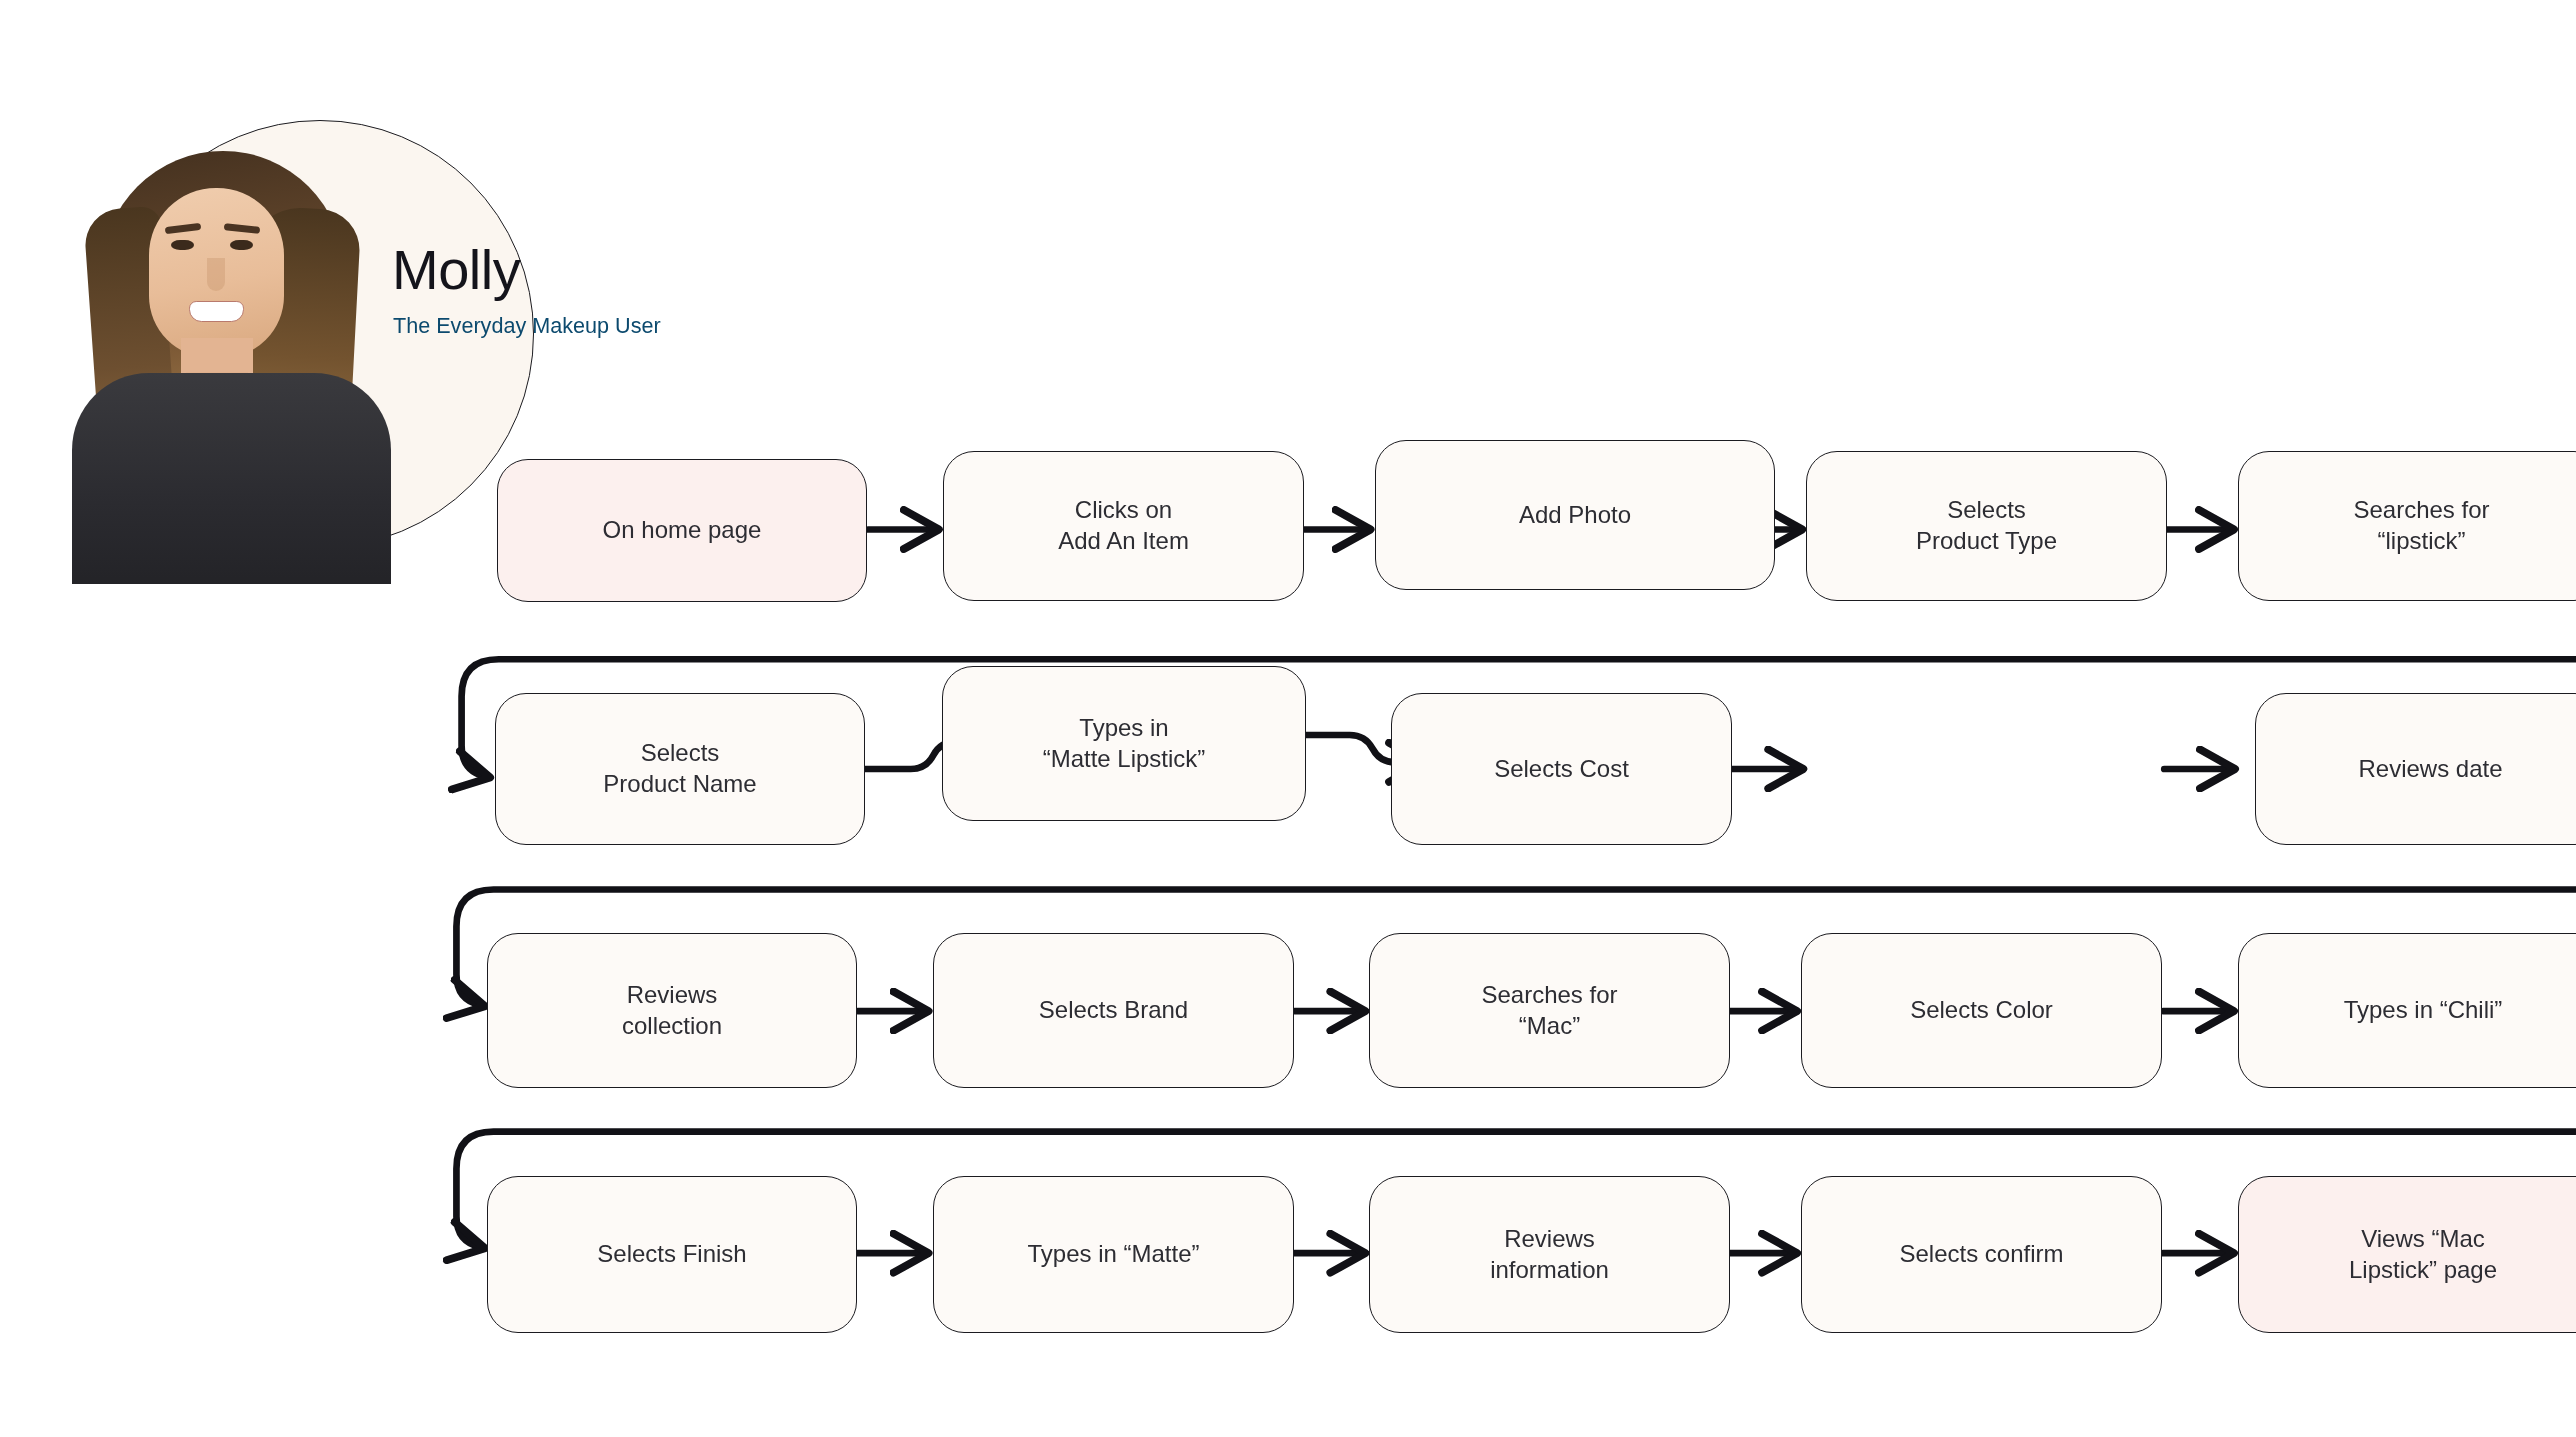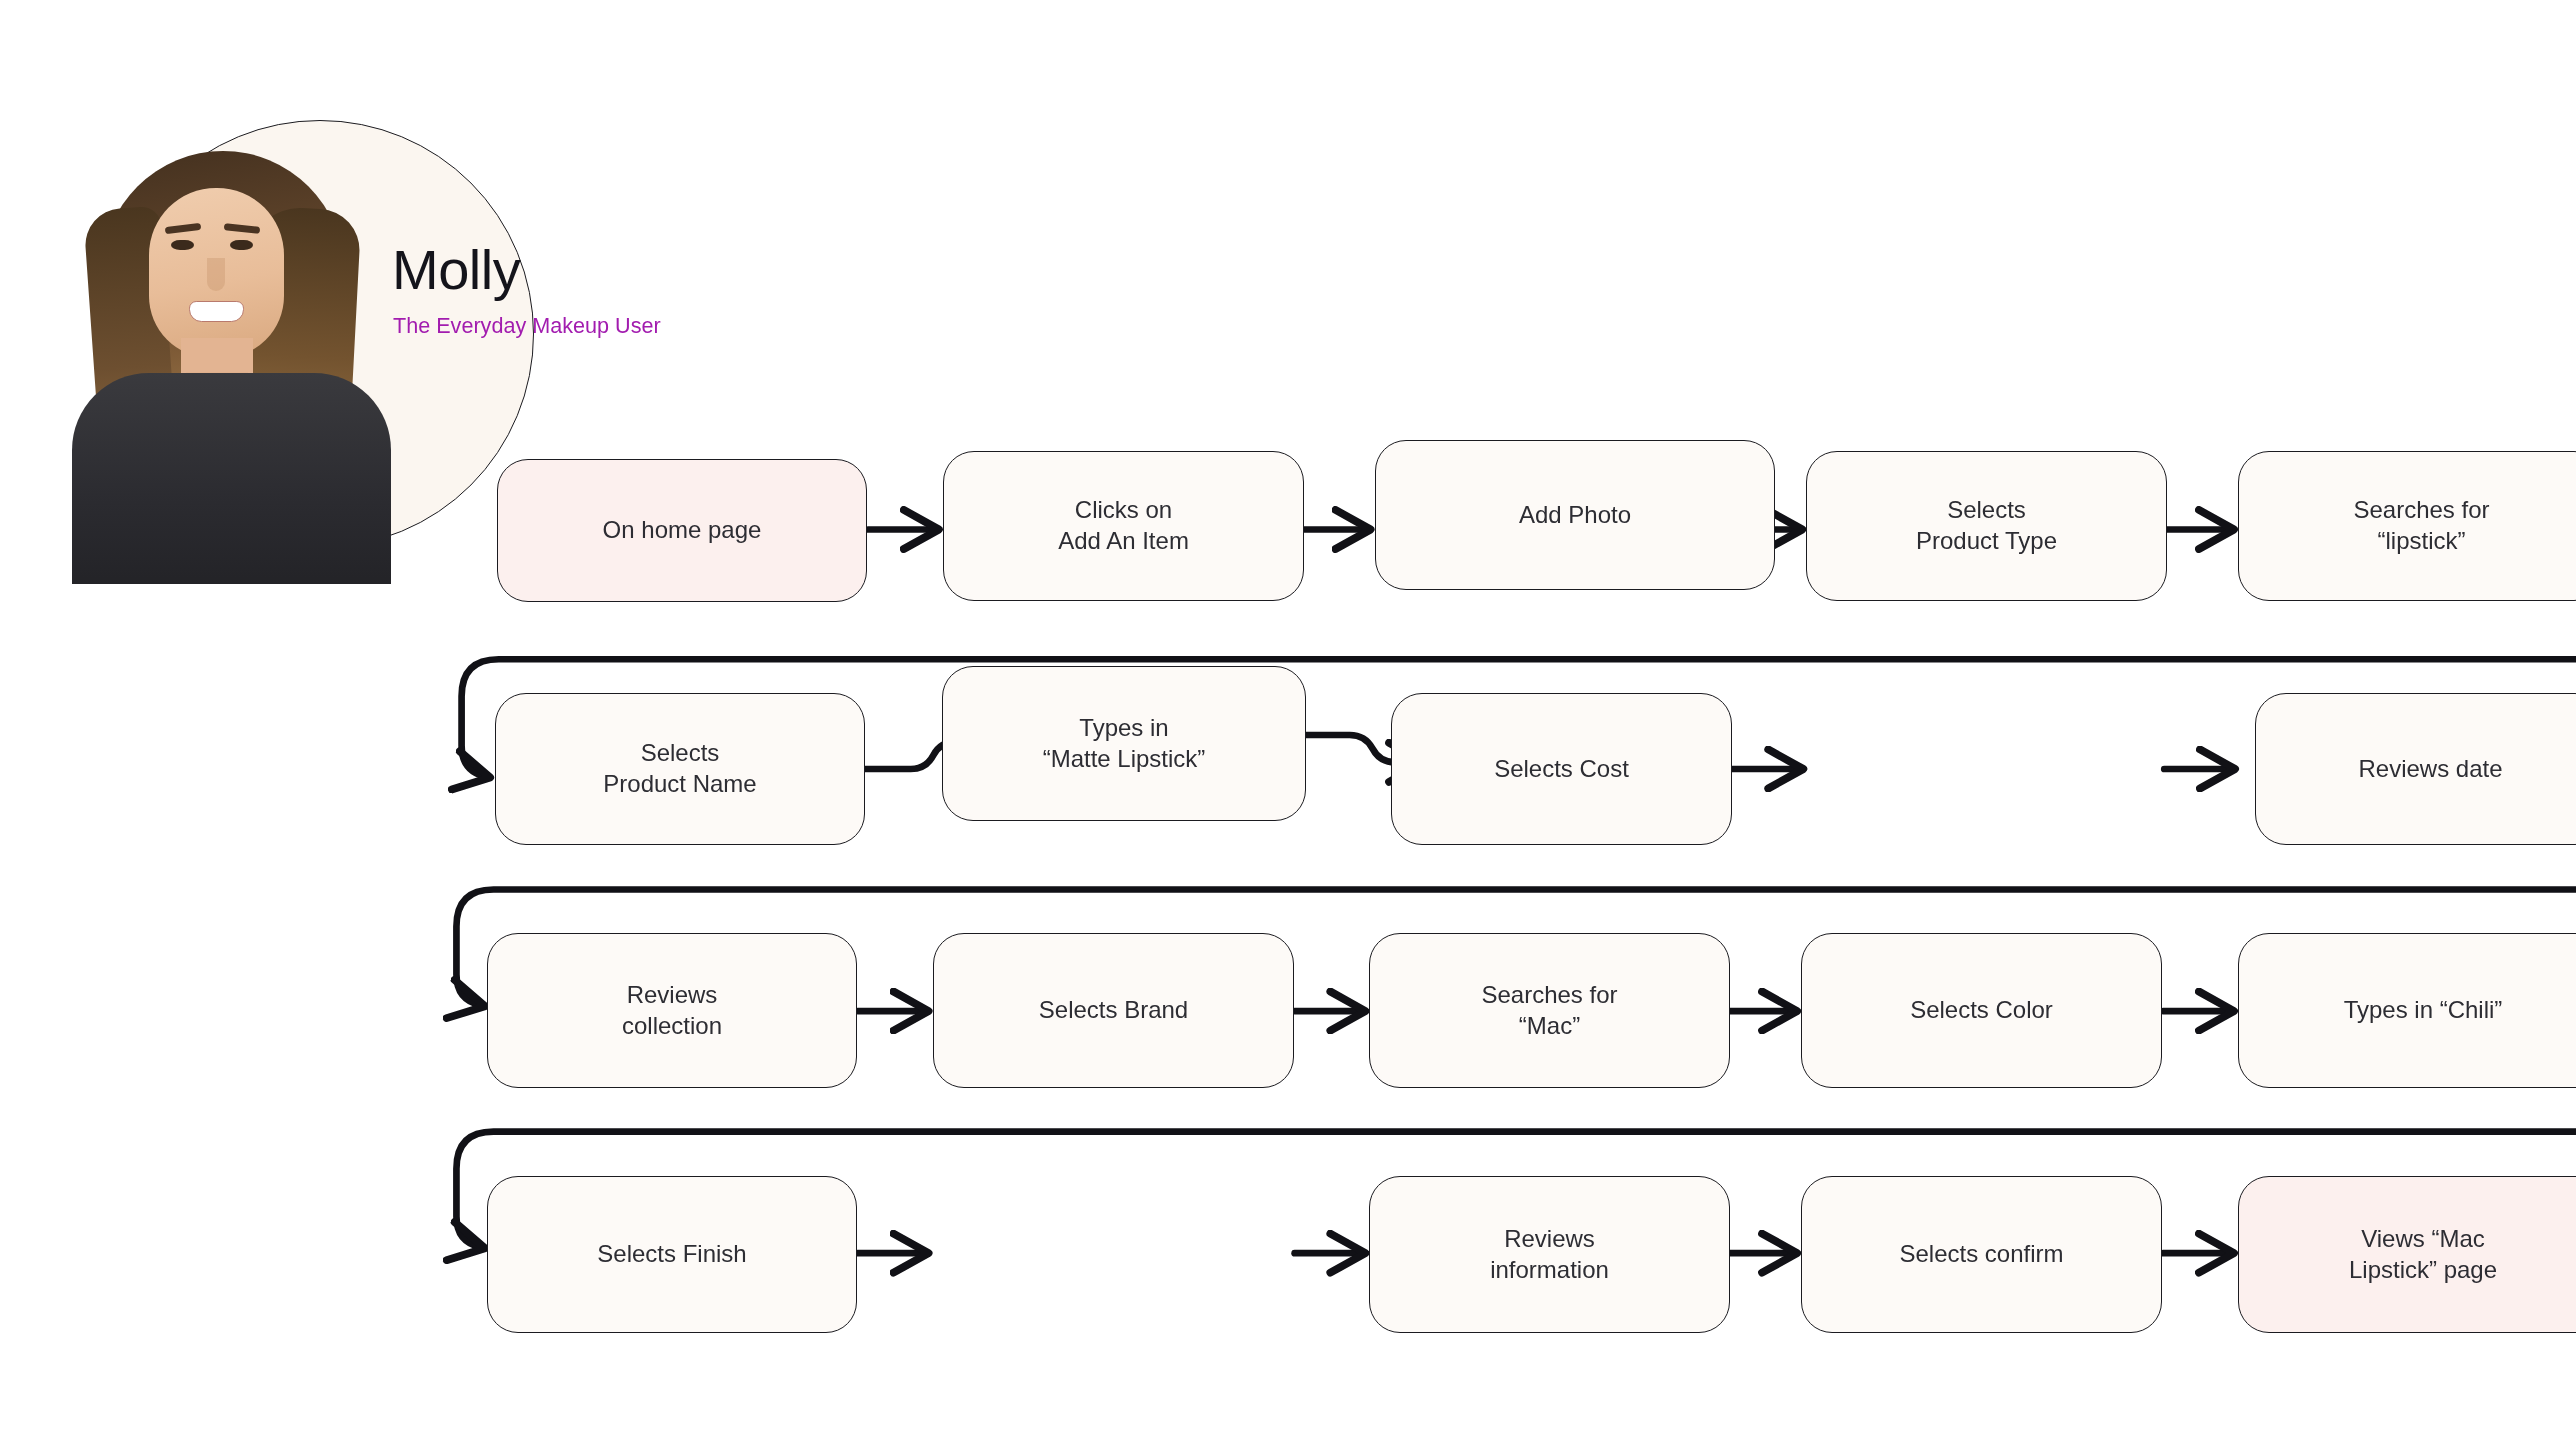--- a/index.html
+++ b/index.html
@@ -153,21 +153,21 @@
     line-height: 1;
     white-space: nowrap;
     text-align: right;
   }
   #persona-role {
     position: absolute;
     left: 393px;
     top: 315px;
     font-size: 21.6px;
     font-weight: 400;
-    color: #a21caf;
+    color: #0c4a6e;
     line-height: 1;
     white-space: nowrap;
   }
 
   
   #flow {
     position: absolute;
     left: 0;
     top: 0;
     width: 2785px;
@@ -322,20 +322,23 @@
   <div class="node" style="left:1801px; top:933px; width:361px; height:155px;text-align:right;">
     <span class="label">Selects Color</span>
   </div>
   <div class="node" style="left:2238px; top:933px; width:370px; height:155px;">
     <span class="label">Types in “Chili”</span>
   </div>
 
   <div class="node" style="left:487px;  top:1176px; width:370px; height:157px;">
     <span class="label">Selects Finish</span>
   </div>
+  <div class="node" style="left:933px; top:1176px; width:361px; height:157px;">
+    <span class="label">Types in “Matte”</span>
+  </div>
   <div class="node" style="left:1369px; top:1176px; width:361px; height:157px;">
     <span class="label">
       <span>Reviews</span><br><span>information</span>
     </span>
   </div>
   <div class="node" style="left:1801px; top:1176px; width:361px; height:157px;">
     <span class="label">Selects confirm</span>
   </div>
   <div class="node accent" style="left:2238px; top:1176px; width:370px; height:157px;">
     <span class="label">

